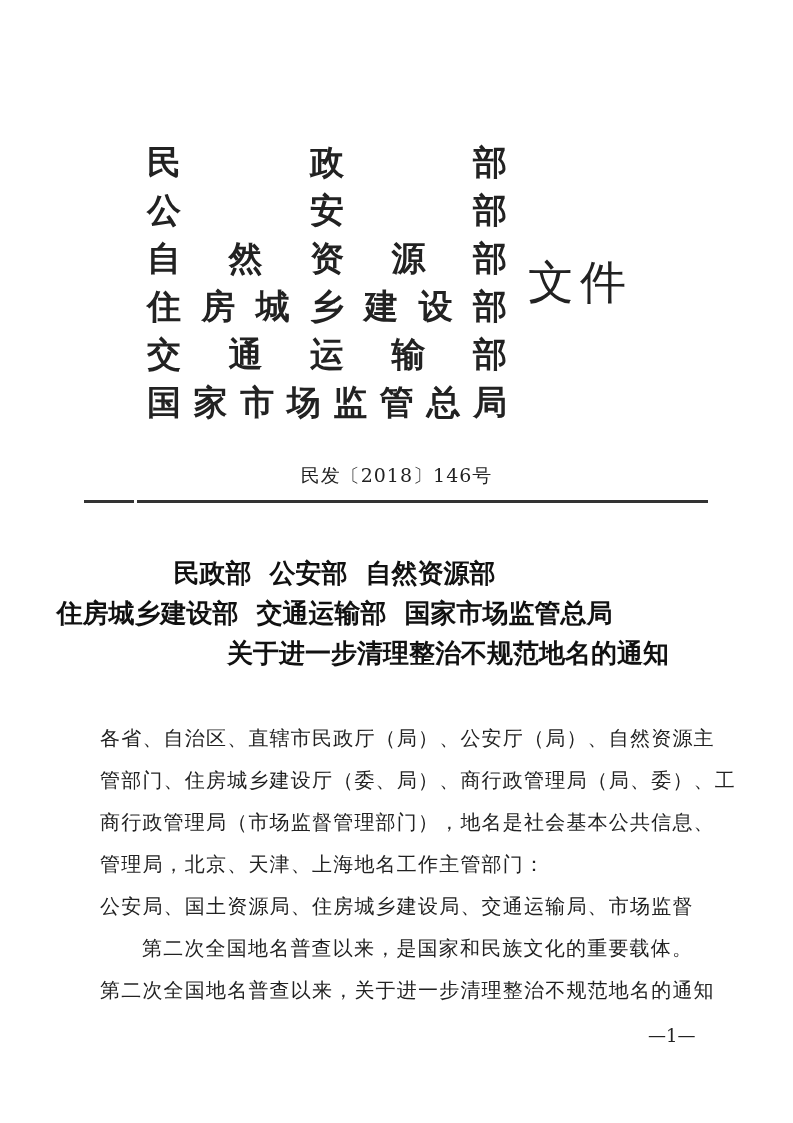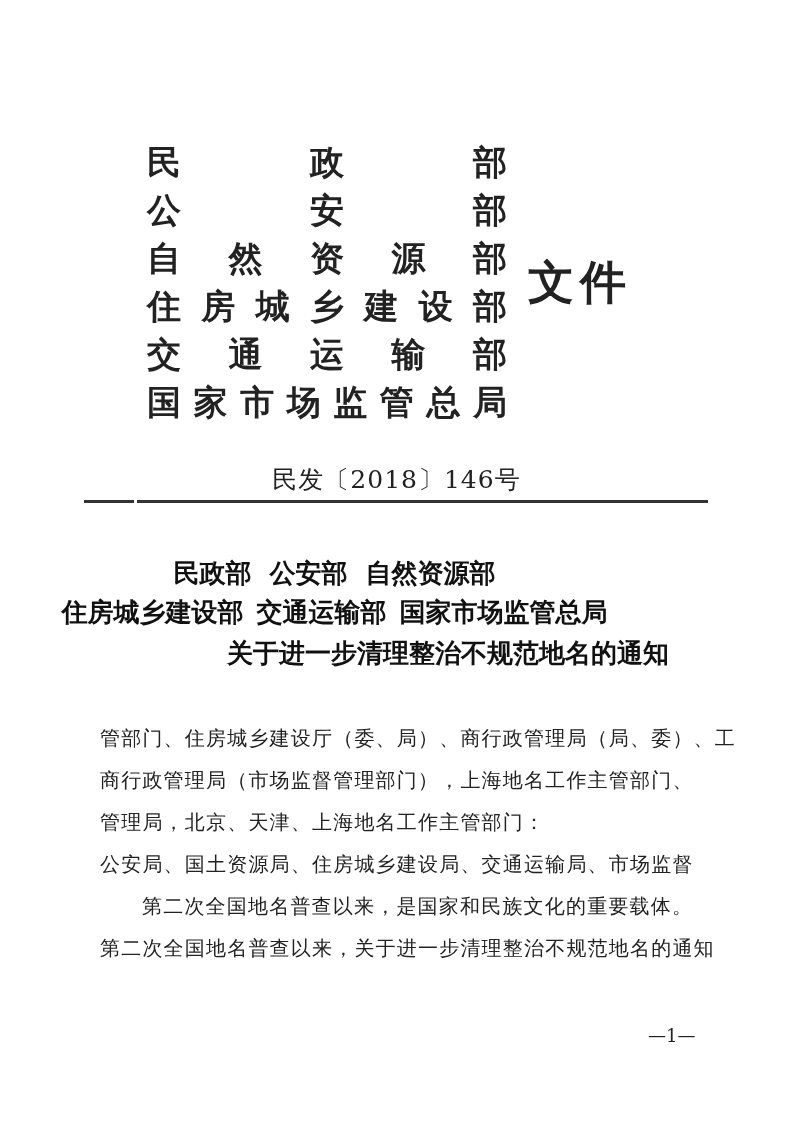--- a/index.html
+++ b/index.html
@@ -9,26 +9,26 @@
   }
   .issuers {
     position: absolute; left: 146px; top: 138px; width: 362px;
   }
   .issuer-row {
     display: flex; justify-content: space-between; height: 48px; align-items: center;
     font-size: 34px; font-weight: bold; line-height: 48px; color: #222;
   }
   .issuer-row span { display: inline-block; width: 36px; text-align: center; }
   .doc-word {
-    position: absolute; left: 528px; top: 252px; font-size: 46px; font-weight: bold;
+    position: absolute; left: 528px; top: 252px; font-size: 46px; font-weight: normal;
     letter-spacing: 6px; color: #222;
   }
   .doc-number {
     position: absolute; left: 0; width: 793px; top: 463px; text-align: center;
-    font-size: 25px; letter-spacing: 1px; color: #222;
+    font-size: 19px; letter-spacing: 1px; color: #222;
   }
   .rule-left {
     position: absolute; left: 84px; top: 500px; width: 50px; height: 3px; background: #333;
   }
   .rule-main {
     position: absolute; left: 137px; top: 500px; width: 571px; height: 3px; background: #333;
   }
   .title {
     position: absolute; left: 0; width: 669px; top: 553px; text-align: center;
     font-size: 26px; font-weight: bold; line-height: 40px; color: #111;
@@ -95,28 +95,29 @@
 
 <div class="doc-word">文件</div>
 
 <div class="doc-number">民发〔2018〕146号</div>
 
 <div class="rule-left"></div>
 <div class="rule-main"></div>
 
 <div class="title">
   <div style="white-space:pre;">民政部  公安部  自然资源部</div>
-  <div style="white-space:pre;font-family:Liberation Serif, serif;">住房城乡建设部  交通运输部  国家市场监管总局</div>
+  <div style="white-space:pre;">住房城乡建设部  交通运输部  国家市场监管总局</div>
   <div style="white-space:pre;text-align:right;">关于进一步清理整治不规范地名的通知</div>
 </div>
 
 <div class="body">
   <p>
+    <span class="line">各省、自治区、直辖市民政厅（局）、公安厅（局）、自然资源主</span>
     <span class="line">管部门、住房城乡建设厅（委、局）、商行政管理局（局、委）、工</span>
-    <span class="line">商行政管理局（市场监督管理部门），上海地名工作主管部门、</span>
+    <span class="line">商行政管理局（市场监督管理部门），地名是社会基本公共信息、</span>
     <span class="line">管理局，北京、天津、上海地名工作主管部门：</span>
     <span class="line">公安局、国土资源局、住房城乡建设局、交通运输局、市场监督</span>
   </p>
   <p>
     <span class="line indent">第二次全国地名普查以来，是国家和民族文化的重要载体。</span>
     <span class="line">第二次全国地名普查以来，关于进一步清理整治不规范地名的通知</span>
   </p>
 </div>
 
 <div class="page-num">—1—</div>

